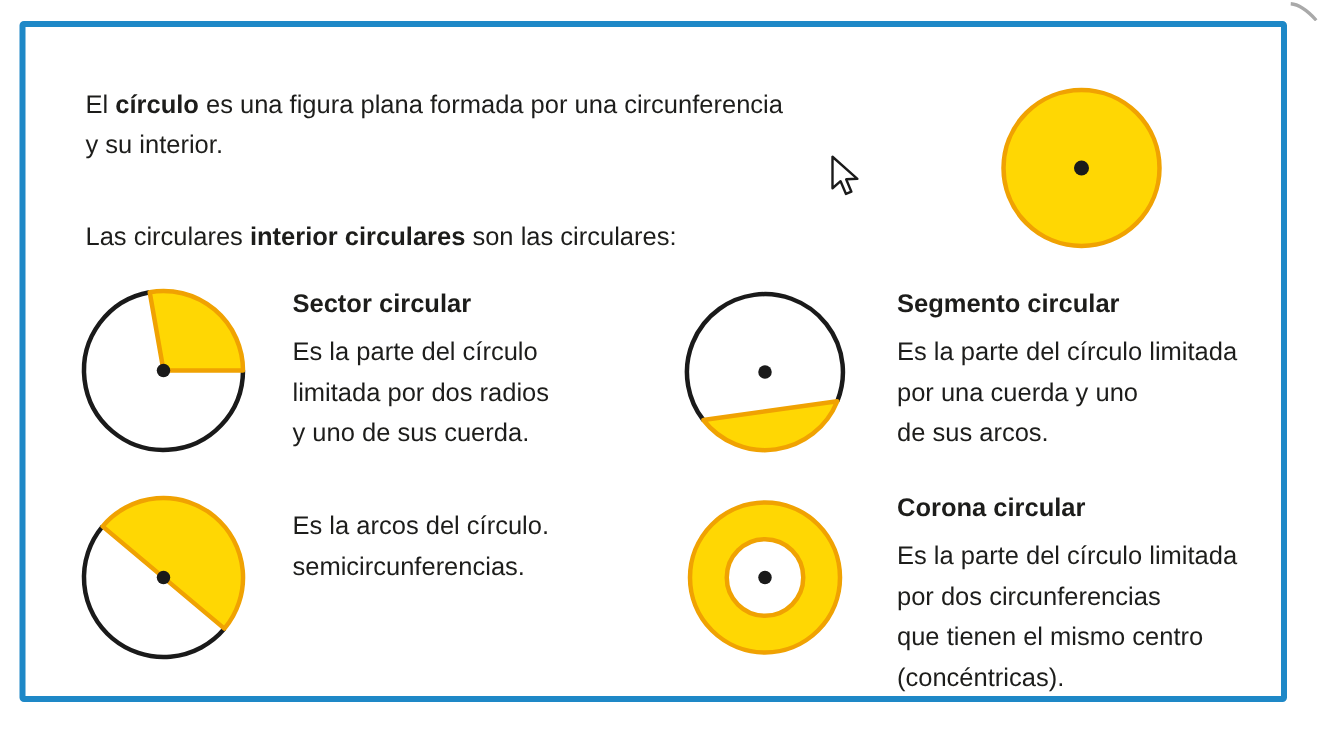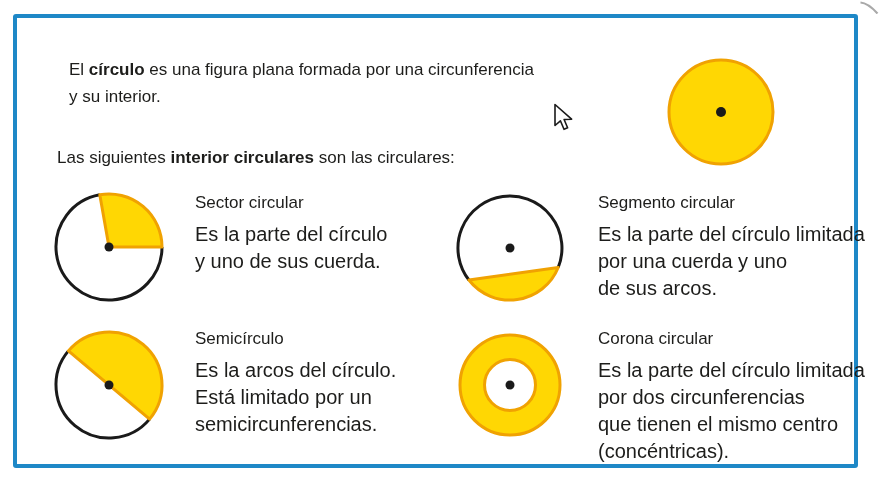--- a/index.html
+++ b/index.html
@@ -5,63 +5,64 @@
   :root{
     --frame-blue:#1e88c7; --yellow:#ffd703; --orange:#f0a202;
     --black:#1a1a1a; --text:#1d1d1b;
   }
   *{margin:0;padding:0;box-sizing:border-box;}
   html,body{background:#ffffff;}
   body{font-family:"Liberation Sans","DejaVu Sans",sans-serif;color:var(--text);}
   .canvas{position:relative;width:879px;height:498px;background:#fff;overflow:hidden;}
   .frame{position:absolute;left:13px;top:14px;width:845px;height:454px;
          border:4px solid var(--frame-blue);border-radius:3px;background:#fff;}
-  .intro{position:absolute;left:40px;top:38px;width:560px;font-size:17px;line-height:27px;margin-left:12px;}
+  .intro{position:absolute;left:40px;top:38px;width:560px;font-size:17px;line-height:27px;}
   .subtitle{position:absolute;left:40px;top:126px;width:600px;font-size:17px;line-height:27px;}
   .fig-svg{position:absolute;}
   .entry-text{position:absolute;width:290px;}
-  .entry-text h3{font-size:17px;line-height:20px;font-weight:400;color:var(--text);}
-  .entry-text .body{margin-top:8px;font-size:20px;line-height:27px;}
+  .entry-text h3{font-size:17px;line-height:20px;font-weight:700;color:var(--text);}
+  .entry-text .body{margin-top:8px;font-size:17px;line-height:27px;}
   .fill-yellow{fill:var(--yellow);}
   .stroke-orange{stroke:var(--orange);}
   .stroke-black{stroke:var(--black);}
   .dot{fill:var(--black);}
   .no-fill{fill:none;}
   .cursor{position:absolute;left:553px;top:103px;}
   .corner-artifact{position:absolute;left:860px;top:0;}
 </style>
 </head>
 <body>
 
 <div class="canvas">
   <div class="frame">
 
     <div class="intro">
         <div><span>El </span><b>círculo</b><span> es una figura plana formada por una circunferencia</span></div>
         <div><span>y su interior.</span></div>
       </div>
 
     <div class="subtitle">
-        <div><span>Las siguientes </span><b>interior circulares</b><span> son las circulares:</span></div>
+        <div><span>Las circulares </span><b>interior circulares</b><span> son las circulares:</span></div>
       </div>
 
     <svg class="fig-svg" style="left:649px;top:39px;" width="110" height="110" viewBox="0 0 110 110">
       <circle cx="55" cy="55" r="52" class="fill-yellow stroke-orange" stroke-width="3"></circle>
       <circle cx="55" cy="55" r="5" class="dot"></circle>
     </svg>
 
     <svg class="fig-svg" style="left:32px;top:169px;" width="120" height="120" viewBox="0 0 120 120">
       <path d="M113,60 A53,53 0 1 1 50.8,7.8" class="no-fill stroke-black" stroke-width="3"></path>
       <path d="M60,60 L113,60 A53,53 0 0 0 50.8,7.8 Z" class="fill-yellow stroke-orange" stroke-width="3" stroke-linejoin="round"></path>
       <circle cx="60" cy="60" r="4.5" class="dot"></circle>
     </svg>
     <div class="entry-text" style="left:178px;top:175px;">
       <h3>Sector circular</h3>
       <div class="body">
           <div>Es la parte del círculo</div>
+          <div>limitada por dos radios</div>
           <div>y uno de sus cuerda.</div>
         </div>
     </div>
 
     <svg class="fig-svg" style="left:433px;top:170px;" width="120" height="120" viewBox="0 0 120 120">
       <path d="M108.2,79.5 A52,52 0 1 0 18.9,92" class="no-fill stroke-black" stroke-width="3"></path>
       <path d="M18.9,92 A52,52 0 0 0 108.2,79.5 Z" class="fill-yellow stroke-orange" stroke-width="3" stroke-linejoin="round"></path>
       <circle cx="60" cy="60" r="4.5" class="dot"></circle>
     </svg>
     <div class="entry-text" style="left:581px;top:175px;">
@@ -72,24 +73,22 @@
           <div>de sus arcos.</div>
         </div>
     </div>
 
     <svg class="fig-svg" style="left:32px;top:307px;" width="120" height="120" viewBox="0 0 120 120">
       <path d="M19.4,25.9 A53,53 0 0 0 100.6,94.1" class="no-fill stroke-black" stroke-width="3"></path>
       <path d="M19.4,25.9 A53,53 0 0 1 100.6,94.1 Z" class="fill-yellow stroke-orange" stroke-width="3" stroke-linejoin="round"></path>
       <circle cx="60" cy="60" r="4.5" class="dot"></circle>
     </svg>
     <div class="entry-text" style="left:178px;top:311px;">
-      <h3>Semicírculo</h3>
       <div class="body">
           <div>Es la arcos del círculo.</div>
-          <div>Está limitado por un</div>
           <div>semicircunferencias.</div>
         </div>
     </div>
 
     <svg class="fig-svg" style="left:433px;top:307px;" width="120" height="120" viewBox="0 0 120 120">
       <circle cx="60" cy="60" r="50" class="fill-yellow stroke-orange" stroke-width="3"></circle>
       <circle cx="60" cy="60" r="25.5" fill="#ffffff" class="stroke-orange" stroke-width="3"></circle>
       <circle cx="60" cy="60" r="4.5" class="dot"></circle>
     </svg>
     <div class="entry-text" style="left:581px;top:311px;">

